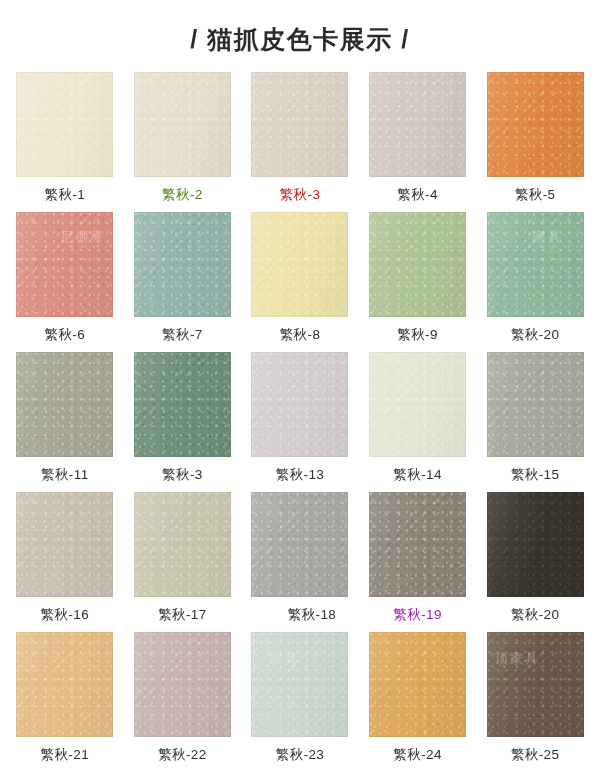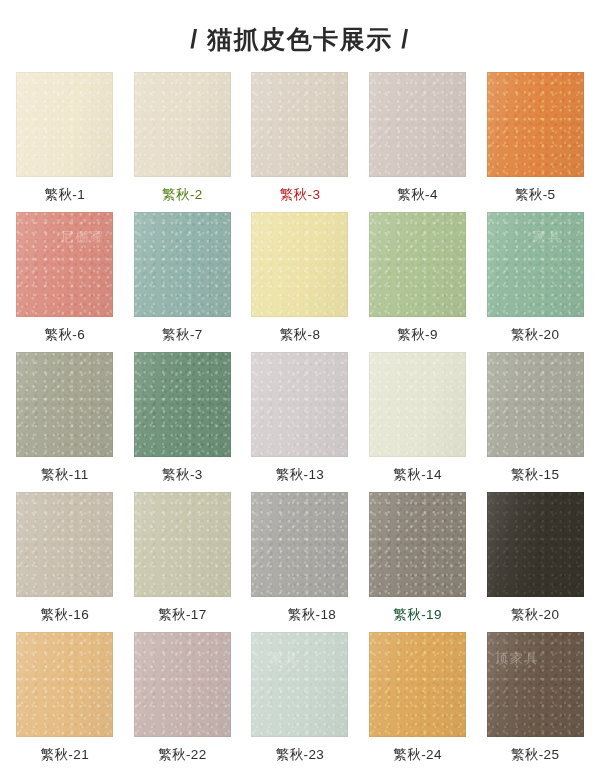--- a/index.html
+++ b/index.html
@@ -269,21 +269,21 @@
           <div class="edge"></div>
         </div>
         <div class="label" style="color: rgb(46, 46, 46); margin-left: 24px;">繁秋-18</div>
       </div>
       <div class="cell">
         <div class="swatch" style="background-color: rgb(141, 133, 122);">
           <div class="grain"></div>
           <div class="sheen"></div>
           <div class="edge"></div>
         </div>
-        <div class="label" style="color: #14532d;">繁秋-19</div>
+        <div class="label" style="color: #a21caf;">繁秋-19</div>
       </div>
       <div class="cell">
         <div class="swatch" style="background-color: rgb(56, 51, 43);">
           <div class="grain"></div>
           <div class="sheen"></div>
           <div class="edge"></div>
         </div>
         <div class="label" style="color: rgb(46, 46, 46);">繁秋-20</div>
       </div>
       <div class="cell">

